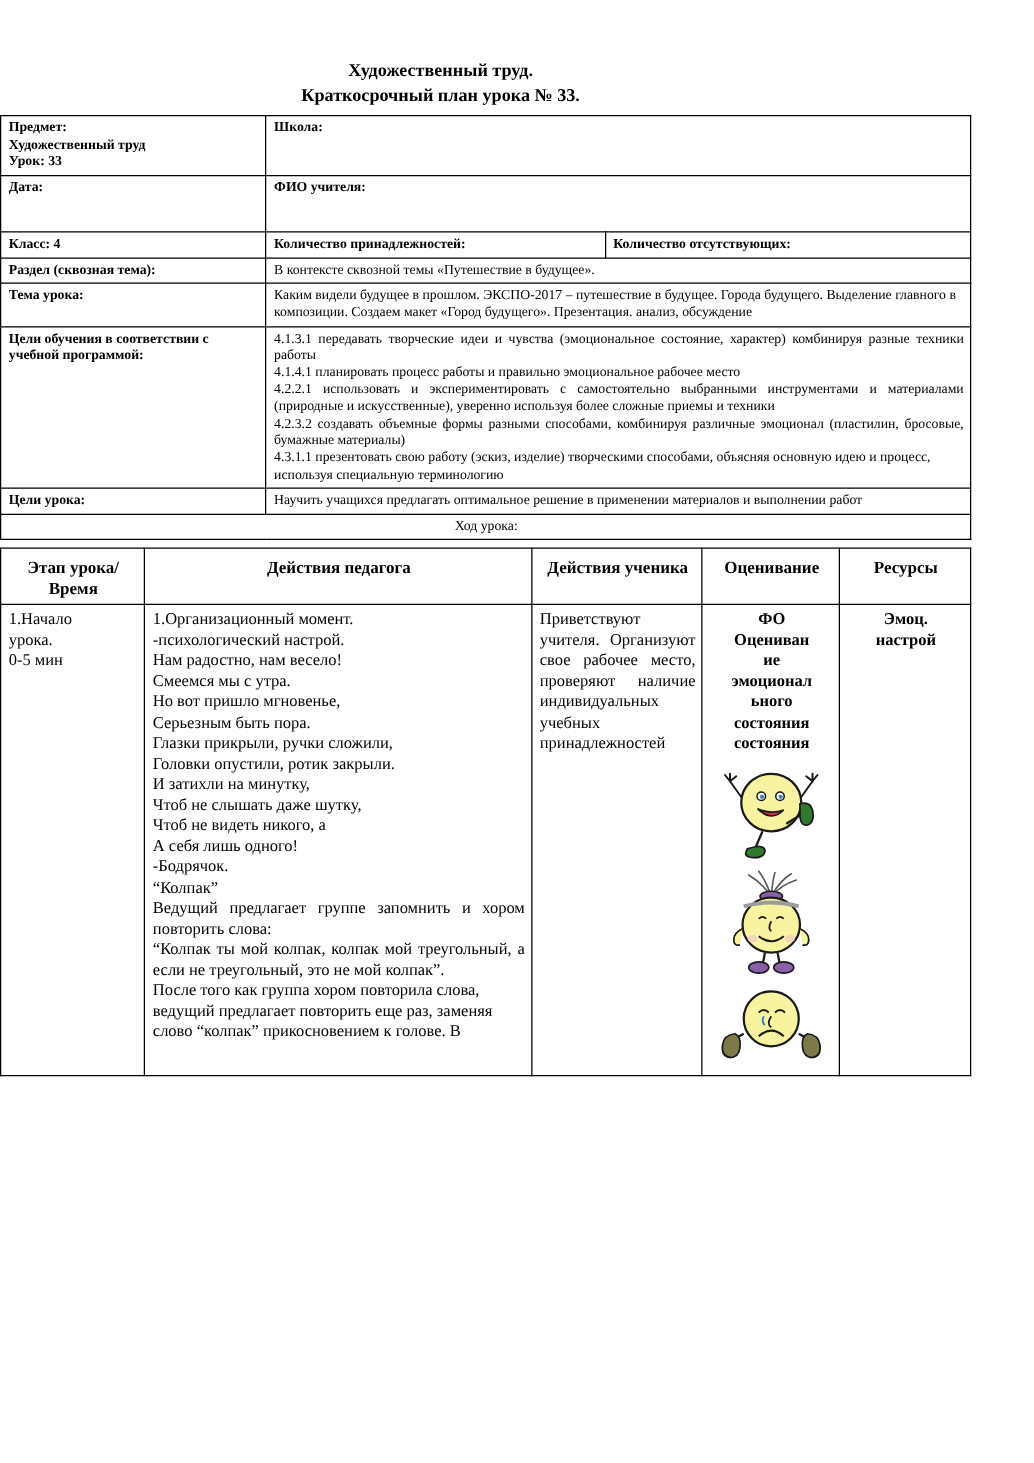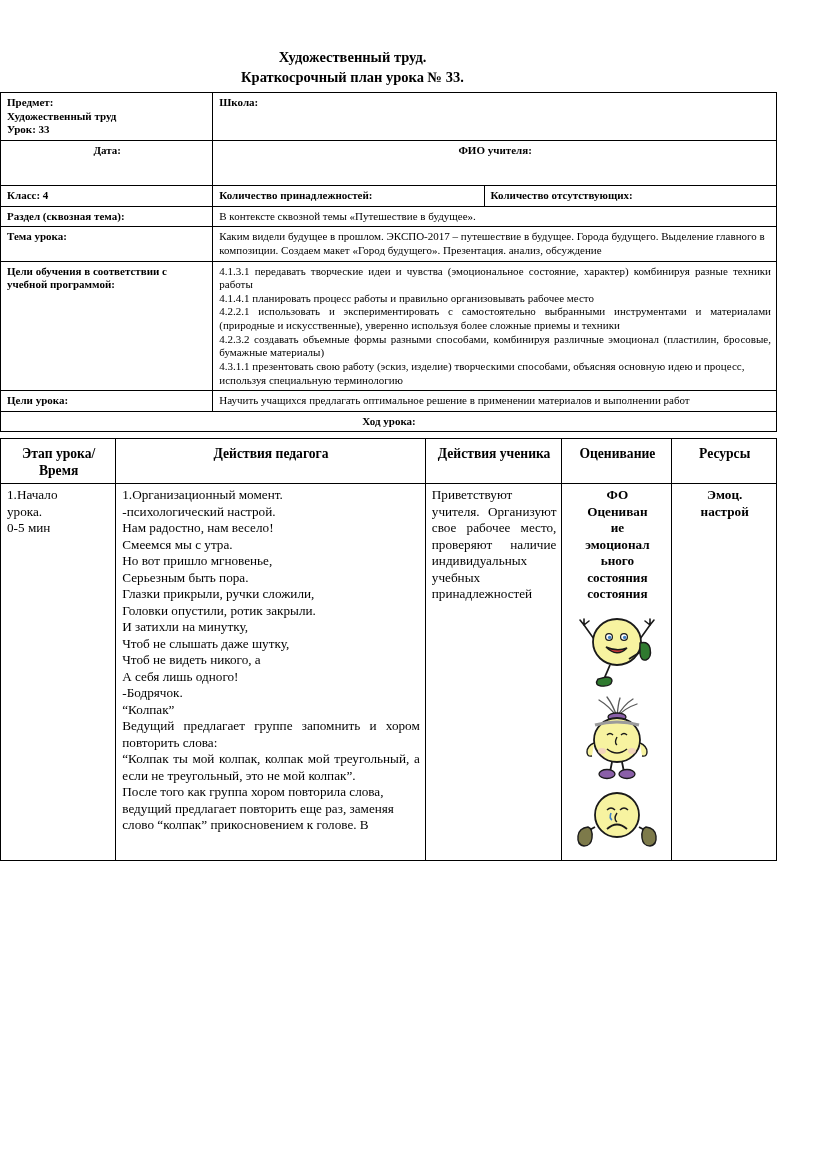--- a/index.html
+++ b/index.html
@@ -39,31 +39,31 @@
   table.main td {
     border: 1.1px solid #000;
     vertical-align: top;
     padding: 3px 5px 3px 6px;
     font-size: 11px;
     line-height: 1.24;
   }
   .b { font-weight: normal; }
   .lbl { font-weight: bold; }
   .justify { text-align: justify; }
-  .tall-42 { height: 38px; text-align: center; }
+  .tall-42 { height: 38px; }
 
   
   .col-label { width: 212px; }
   .col-rest  { width: 271px; }
   .col-rest2 { width: 292px; }
 
   
   .hod {
     text-align: center;
-    font-weight: bold;
+    font-weight: normal;
     font-size: 14px;
     padding: 6px 0 7px 0;
   }
 
   
   table.flow {
     border-collapse: collapse;
     width: 777px;
     margin: 0 auto;
     table-layout: fixed;
@@ -170,21 +170,21 @@
           <span class="b">Каким видели будущее в прошлом. ЭКСПО-2017 – путешествие в</span>
           <span>будущее. Города будущего. Выделение главного в композиции. Создаем макет «Город будущего». Презентация. анализ, обсуждение</span>
         </td>
       </tr>
       <tr>
         <td class="lbl">
           <span>Цели обучения в соответствии с учебной программой:</span>
         </td>
         <td colspan="2">
           <div class="justify">4.1.3.1 передавать творческие идеи и чувства (эмоциональное состояние, характер) комбинируя разные техники работы</div>
-          <div class="justify">4.1.4.1 планировать процесс работы и правильно организовывать рабочее место</div>
+          <div class="justify">4.1.4.1 планировать процесс работы и правильно эмоциональное рабочее место</div>
           <div class="justify">4.2.2.1 использовать и экспериментировать с самостоятельно выбранными инструментами и материалами (природные и искусственные), уверенно используя более сложные приемы и техники</div>
           <div class="justify">4.2.3.2 создавать объемные формы разными способами, комбинируя различные эмоционал (пластилин, бросовые, бумажные материалы)</div>
           <div>4.3.1.1 презентовать свою работу (эскиз, изделие) творческими способами, объясняя основную идею и процесс, используя специальную терминологию</div>
         </td>
       </tr>
       <tr>
         <td class="lbl">
           <span>Цели урока:</span>
         </td>
         <td colspan="2">

